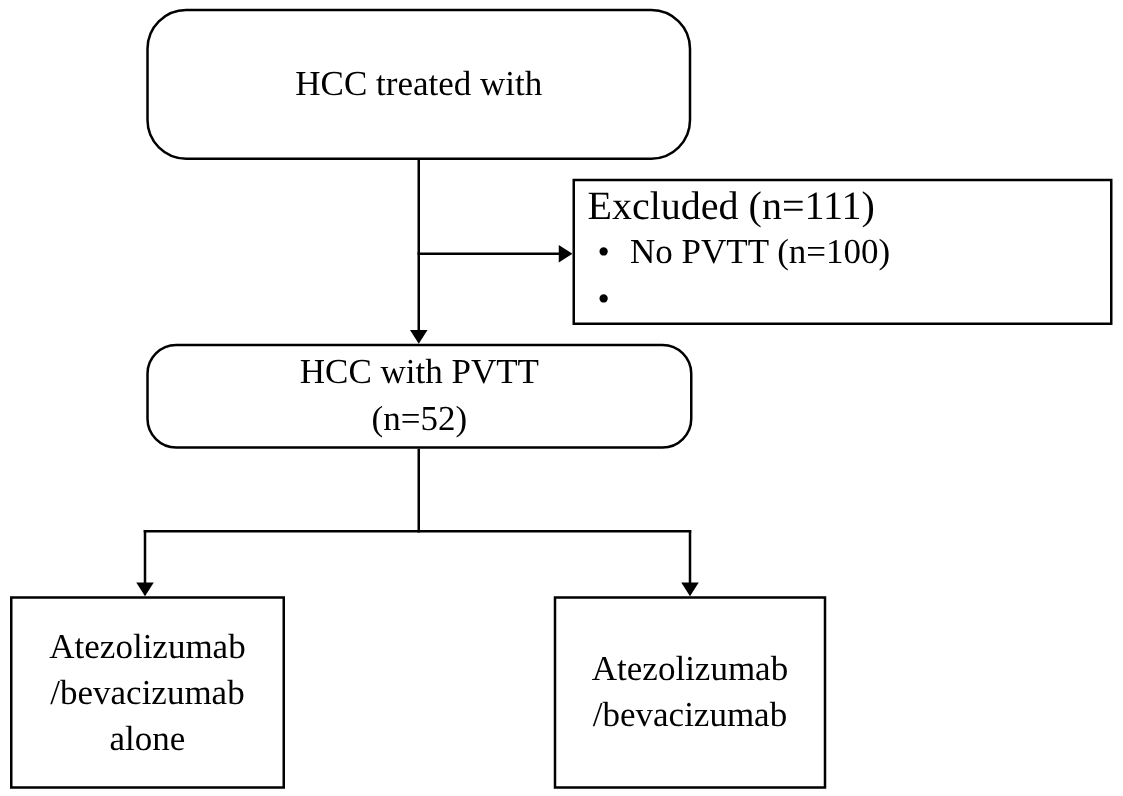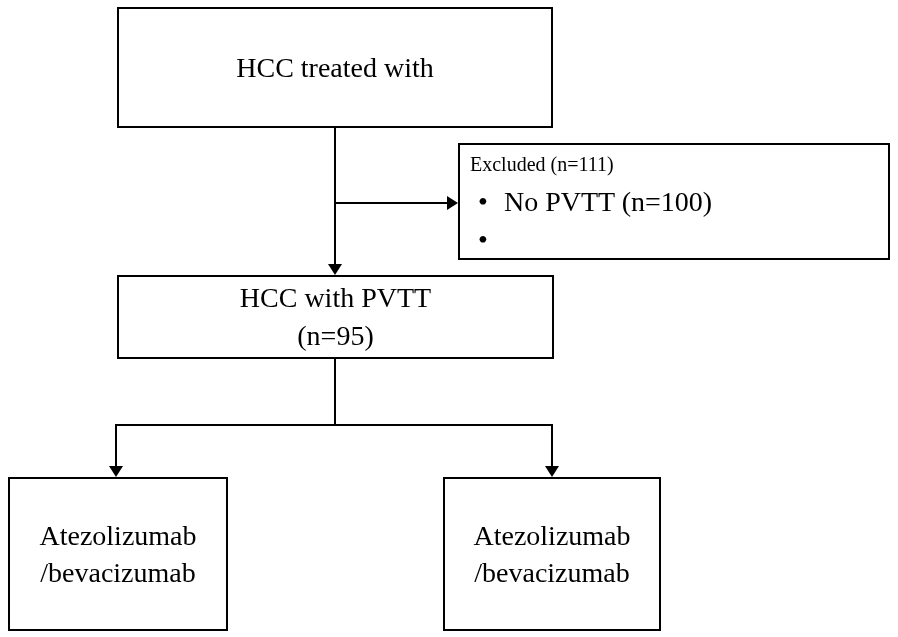--- a/index.html
+++ b/index.html
@@ -24,29 +24,29 @@
     display: flex;
     flex-direction: column;
     justify-content: center;
   }
   .box.centered { text-align: center; }
   .box .line {
     font-size: 28px;
     line-height: 38px;
     white-space: nowrap;
   }
-  #box-treated   { left: 117px; top: 7px;   width: 436px; height: 121px; }
+  #box-treated   { left: 117px; top: 7px;   width: 436px; height: 121px; border-radius: 32px; }
   #box-excluded  { left: 458px; top: 143px; width: 432px; height: 117px; text-align: left; }
-  #box-pvtt      { left: 117px; top: 275px; width: 437px; height: 84px;  }
+  #box-pvtt      { left: 117px; top: 275px; width: 437px; height: 84px; border-radius: 24px;  }
   #box-alone     { left: 8px;   top: 477px; width: 220px; height: 154px; }
   #box-rt        { left: 443px; top: 477px; width: 218px; height: 154px; }
   #box-alone .line, #box-rt .line { line-height: 37px; }
 
   .excl-title {
-    font-size: 20px;
+    font-size: 32px;
     line-height: 38px;
     padding-left: 10px;
     white-space: nowrap;
   }
   .bullet-row {
     display: flex;
     align-items: baseline;
     font-size: 28px;
     line-height: 38px;
     padding-left: 18px;
@@ -100,33 +100,34 @@
       <span class="bullet-marker">•</span>
       <span>No PVTT (n=100)</span>
     </div>
     <div class="bullet-row">
       <span class="bullet-marker">•</span>
     </div>
   </div>
 
   <div class="box centered" id="box-pvtt">
     <div class="line">HCC with PVTT</div>
-    <div class="line">(n=95)</div>
+    <div class="line">(n=52)</div>
   </div>
 
   <div class="cline" style="left:334px; top:359px; width:2px; height:67px;"></div>
   <div class="cline" style="left:115px; top:424px; width:438px; height:2px;"></div>
   <div class="cline" style="left:115px; top:424px; width:2px; height:43px;"></div>
   <div class="arrow-down" style="left:109px; top:466px;"></div>
   <div class="cline" style="left:551px; top:424px; width:2px; height:43px;"></div>
   <div class="arrow-down" style="left:545px; top:466px;"></div>
 
   <div class="box centered" id="box-alone">
     <div class="line">Atezolizumab</div>
     <div class="line">/bevacizumab</div>
+    <div class="line">alone</div>
   </div>
 
   <div class="box centered" id="box-rt">
     <div class="line">Atezolizumab</div>
     <div class="line">/bevacizumab</div>
   </div>
 
 </div>
 
 </body></html>

